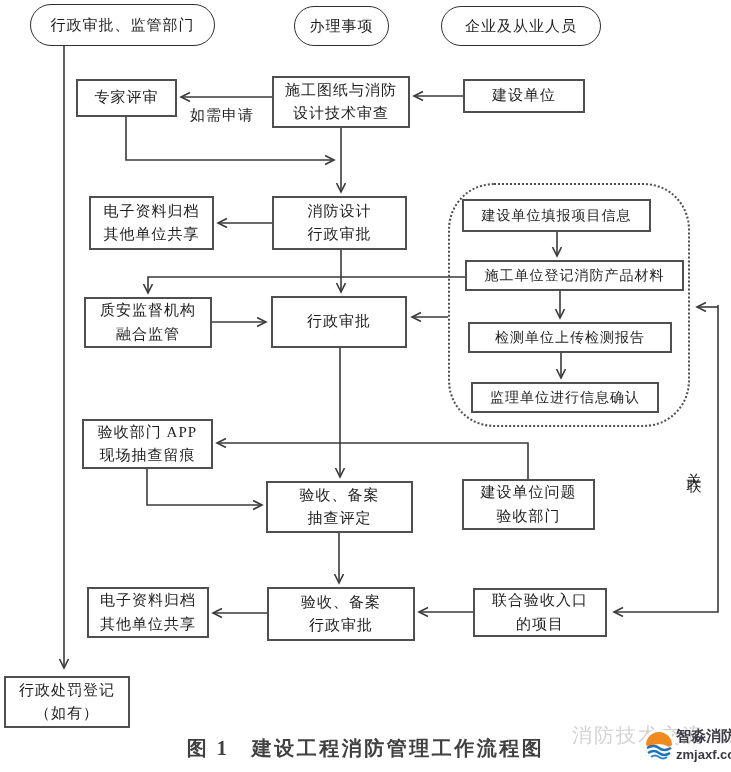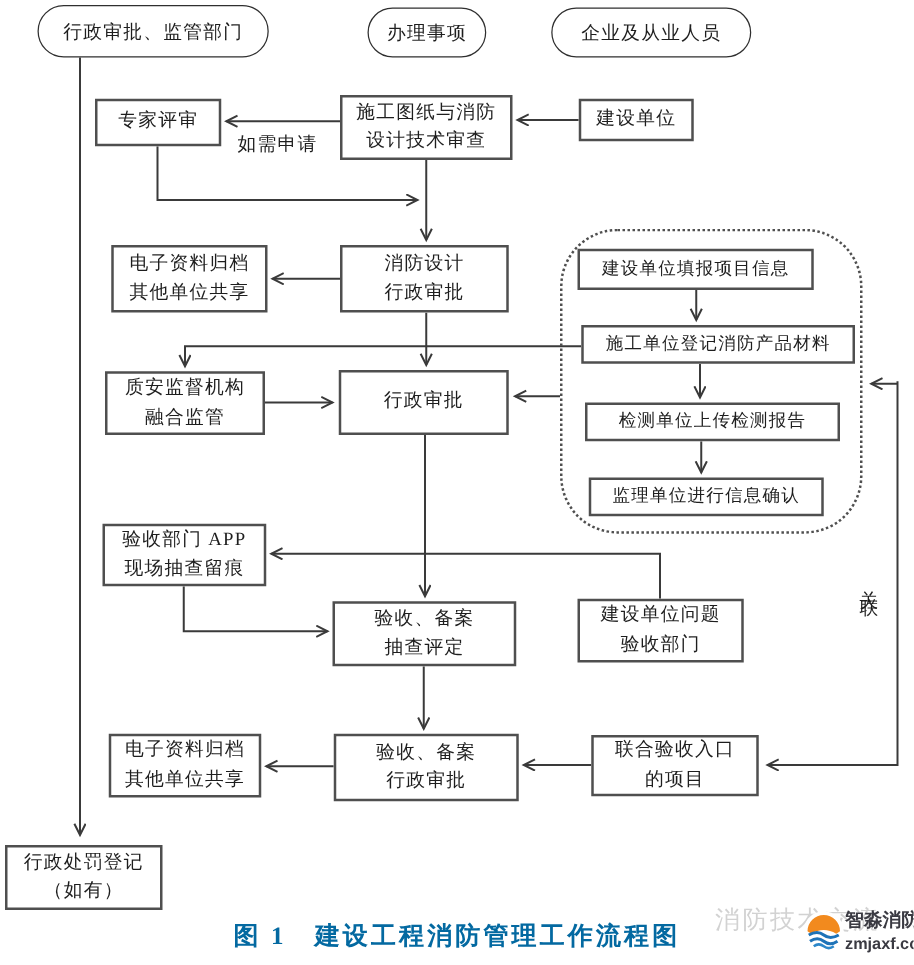--- a/index.html
+++ b/index.html
@@ -24,21 +24,21 @@
   }
   .vertical-label{
     position:absolute;font-size:15px;writing-mode:vertical-rl;letter-spacing:6px;
   }
   .dashed-group{
     position:absolute;box-sizing:border-box;border:2px dotted #4f4f4f;border-radius:46px;
     background:transparent;
   }
   .caption{
     position:absolute;left:0;right:0;top:735px;text-align:center;
-    font-size:20px;font-weight:600;letter-spacing:2.5px;color:#0369a1;
+    font-size:20px;font-weight:600;letter-spacing:2.5px;color:#404040;
   }
   .wm-faint{
     position:absolute;left:572px;top:722px;font-size:20px;color:#8a8a8a;opacity:.38;
     letter-spacing:2px;white-space:nowrap;font-family:"Liberation Serif","DejaVu Serif",serif;
   }
   .wm-brand{
     position:absolute;left:676px;top:727px;font-size:15px;font-weight:bold;color:#3a3a42;
     font-family:"Liberation Sans","DejaVu Sans",sans-serif;white-space:nowrap;
   }
   .wm-site{
@@ -85,21 +85,21 @@
 
   <div class="dashed-group" style="left:448px;top:183px;width:242px;height:244px;"></div>
 
   <div class="oval" style="left:30px;top:4px;width:185px;height:42px;">行政审批、监管部门</div>
   <div class="oval" style="left:294px;top:6px;width:95px;height:40px;">办理事项</div>
   <div class="oval" style="left:441px;top:6px;width:160px;height:40px;">企业及从业人员</div>
 
   <div class="node" style="left:76px;top:79px;width:101px;height:38px;">专家评审</div>
   <div class="node" style="left:272px;top:76px;width:138px;height:52px;">施工图纸与消防
 设计技术审查</div>
-  <div class="node" style="left:463px;top:79px;width:92px;height:34px;">建设单位</div>
+  <div class="node" style="left:463px;top:79px;width:122px;height:34px;">建设单位</div>
 
   <div class="node" style="left:89px;top:196px;width:125px;height:54px;">电子资料归档
 其他单位共享</div>
   <div class="node" style="left:272px;top:196px;width:135px;height:54px;">消防设计
 行政审批</div>
 
   <div class="node small" style="left:462px;top:199px;width:189px;height:33px;">建设单位填报项目信息</div>
   <div class="node small" style="left:465px;top:260px;width:219px;height:31px;">施工单位登记消防产品材料</div>
   <div class="node small" style="left:468px;top:322px;width:204px;height:31px;">检测单位上传检测报告</div>
   <div class="node small" style="left:471px;top:382px;width:188px;height:31px;">监理单位进行信息确认</div>

